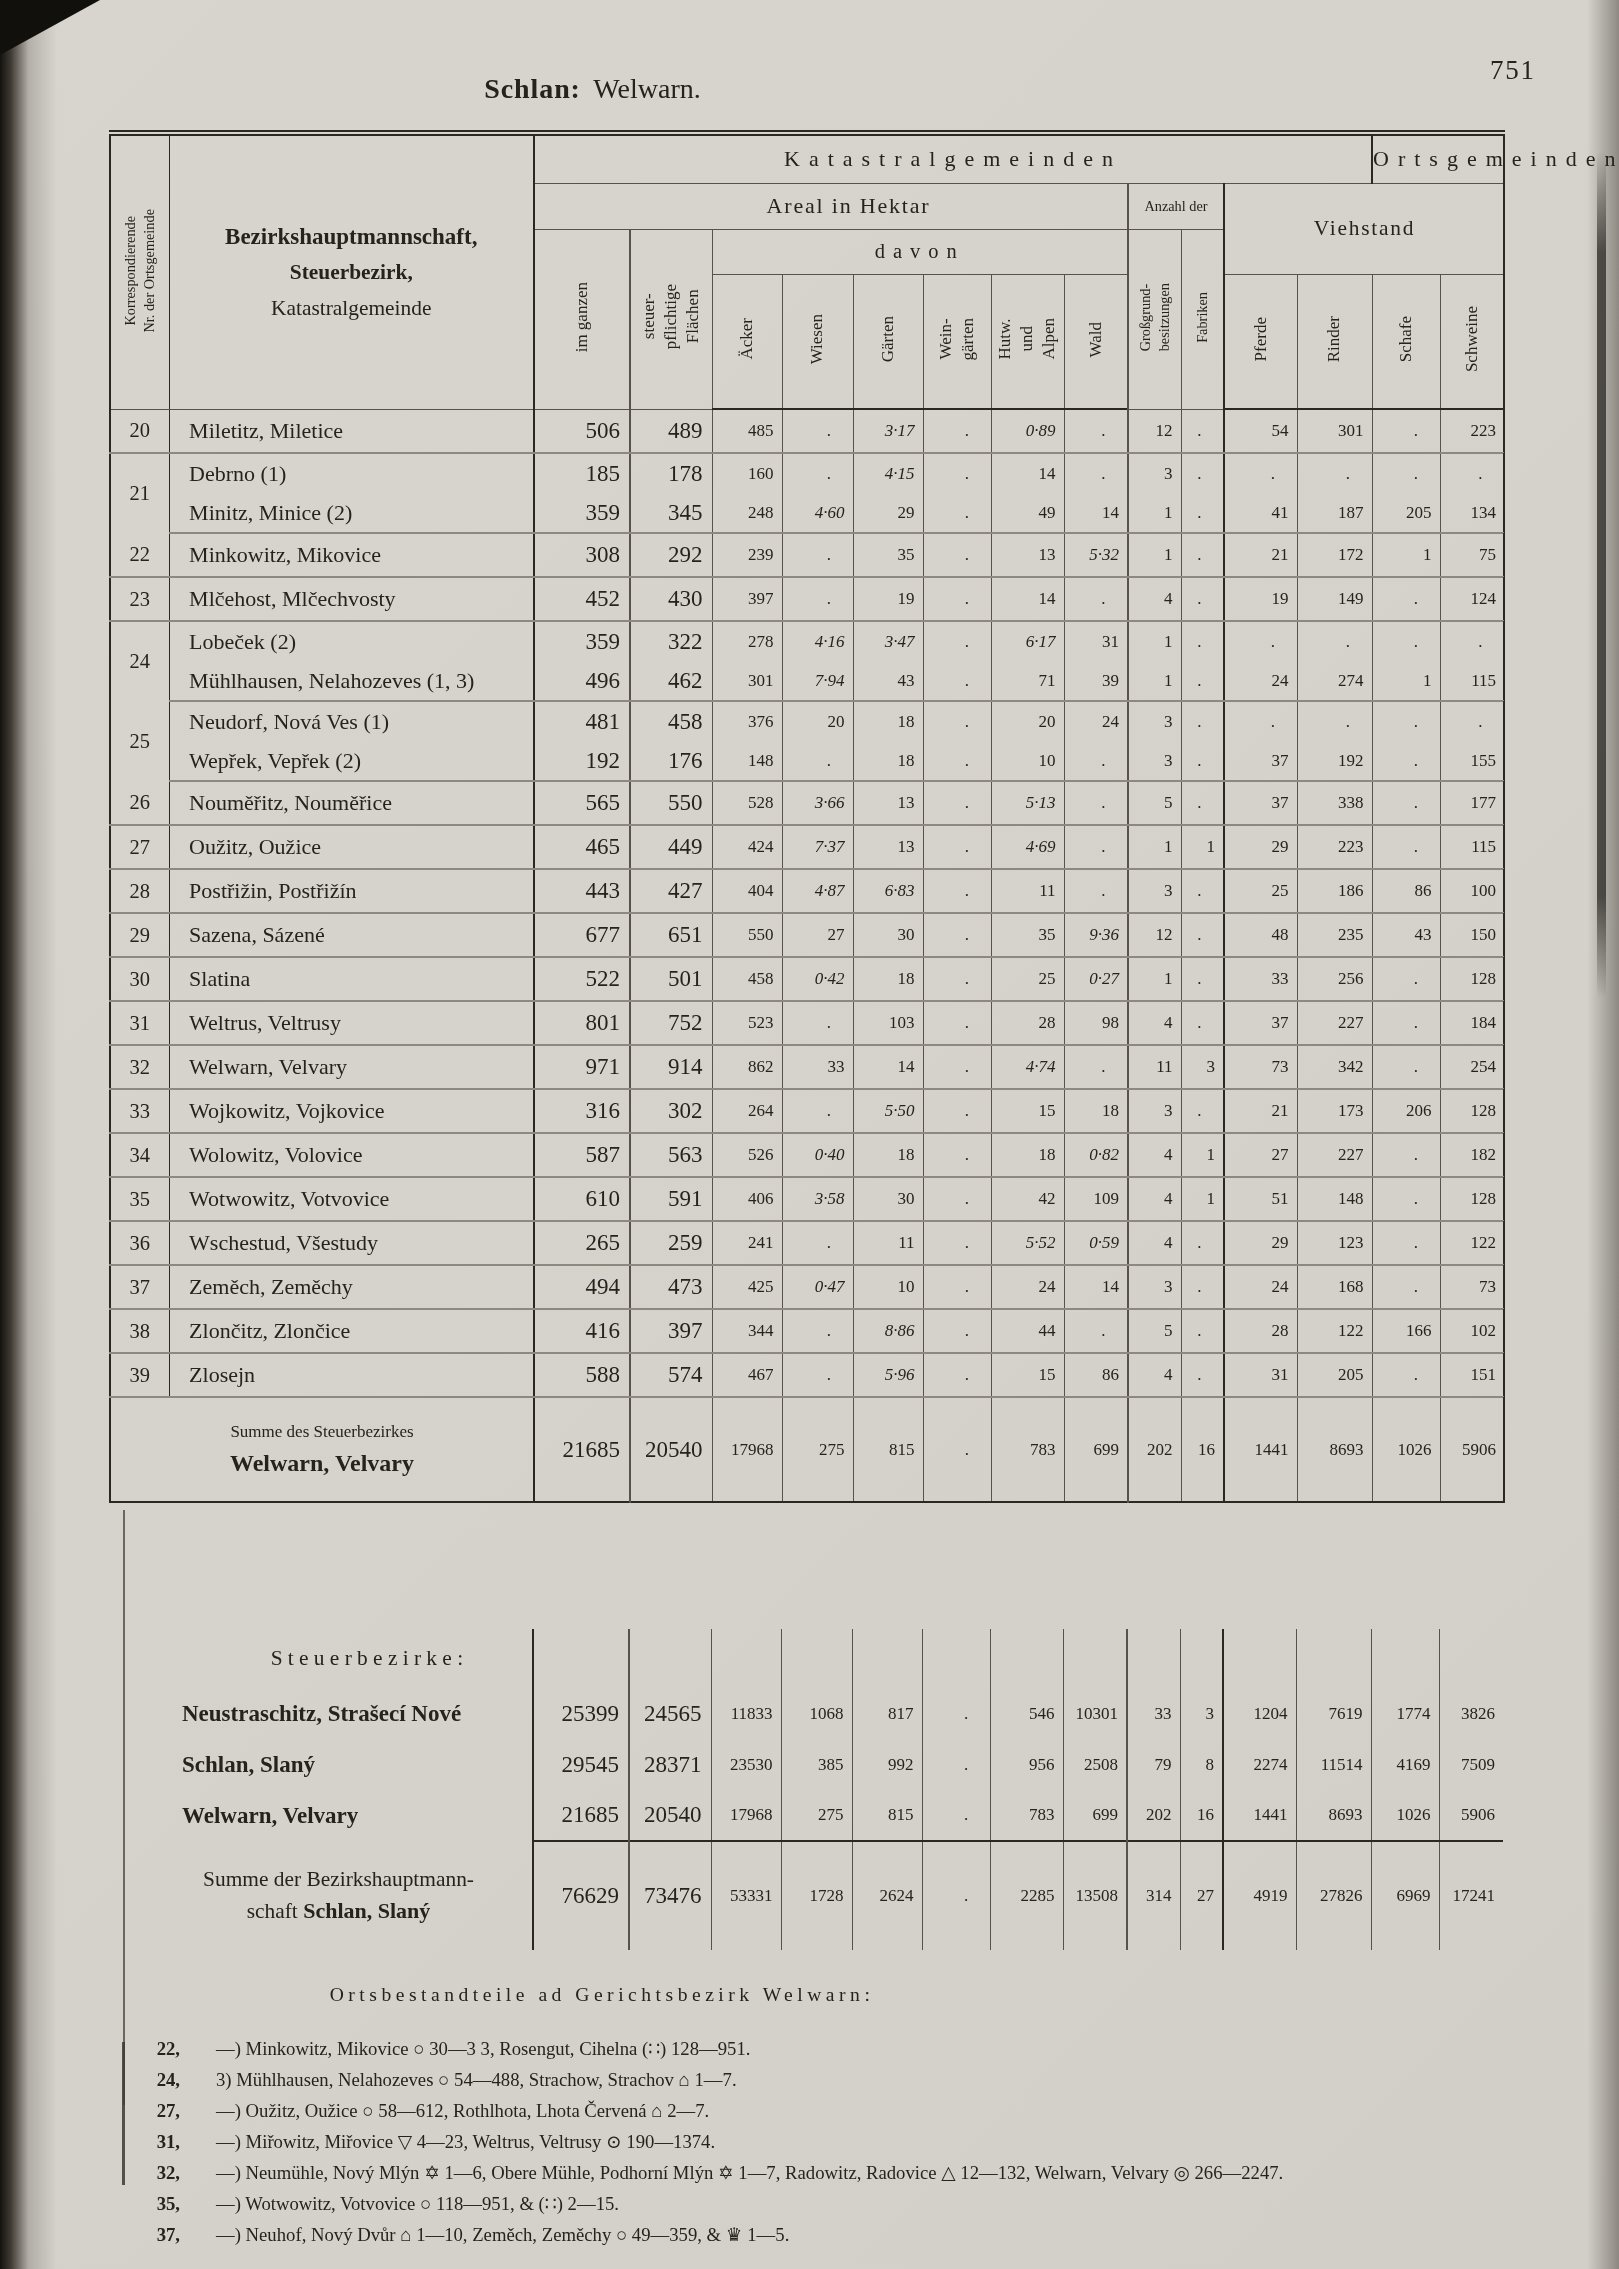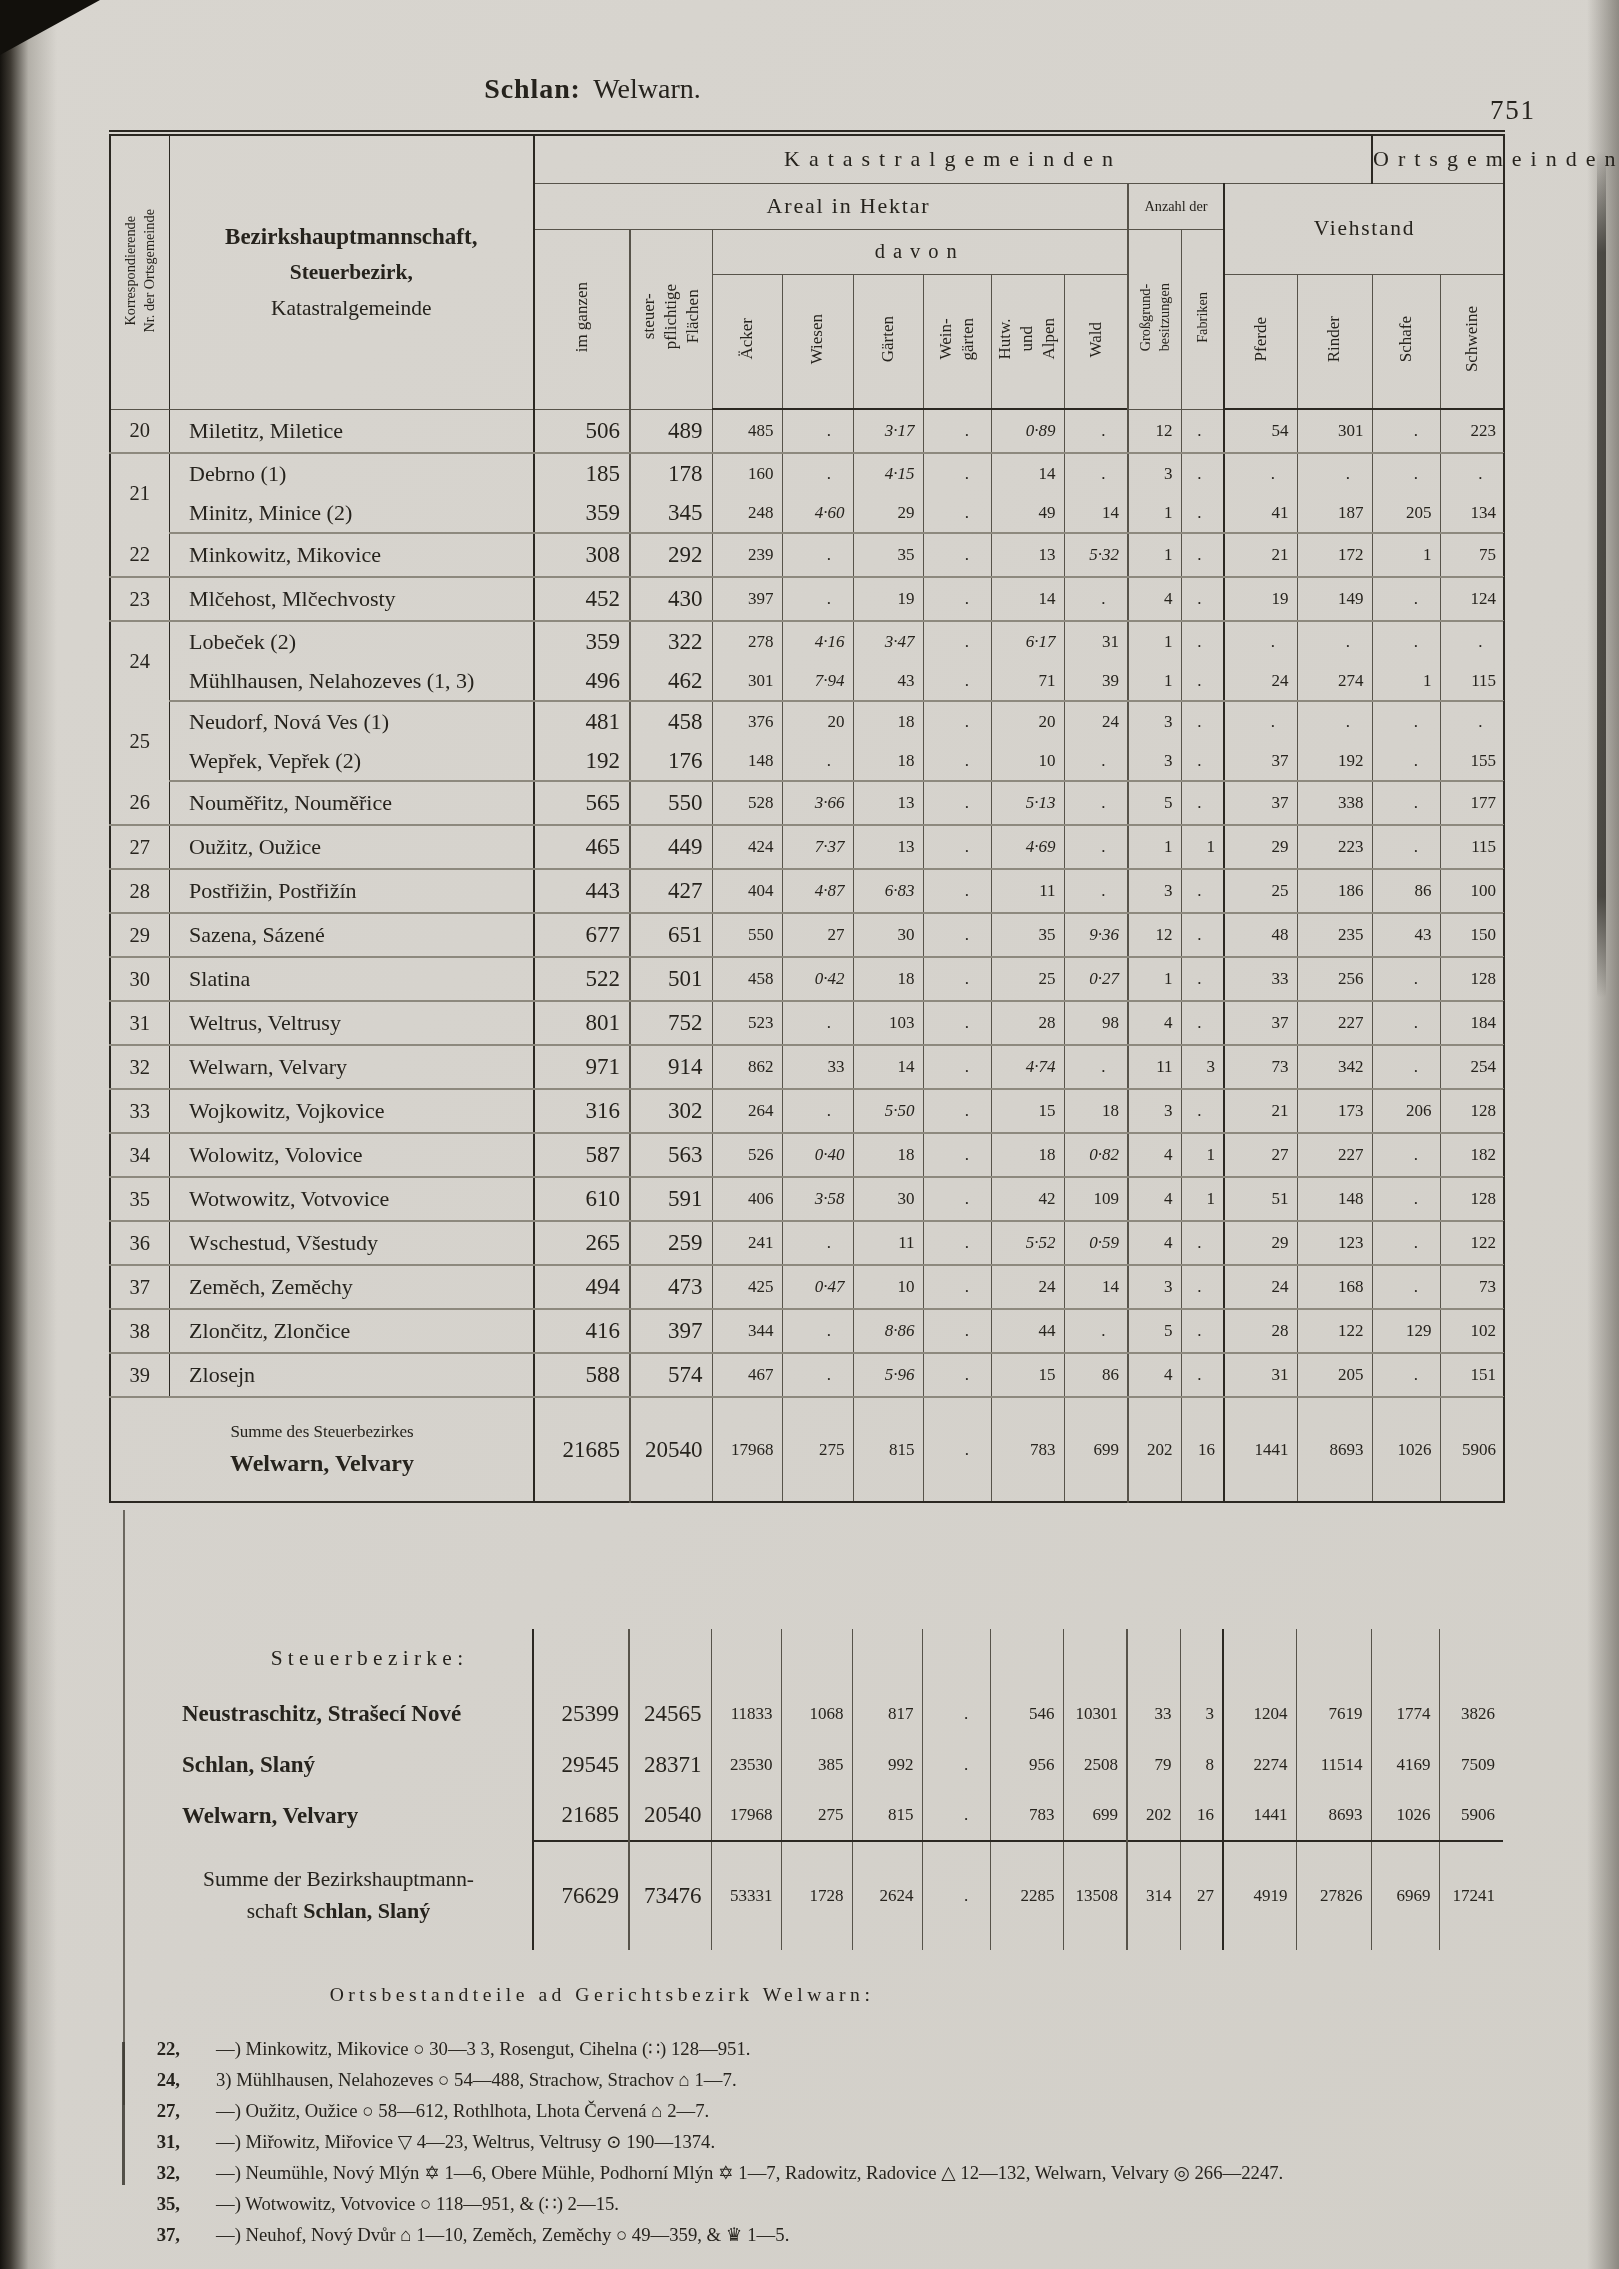--- a/index.html
+++ b/index.html
@@ -10,21 +10,21 @@
   .page{position:relative;width:1619px;height:2270px;background:linear-gradient(135deg,#d8d5cf 0%,#d5d2cc 55%,#d2cfc8 100%);overflow:hidden;}
 
   
   .edge-left{position:absolute;left:0;top:0;width:57px;height:100%;background:linear-gradient(90deg,#14120e 0,#3e3a33 10.7px,rgba(110,106,96,.35) 28.5px,rgba(110,106,96,0) 57px);}
   .corner-tl{position:absolute;left:0;top:0;width:100px;height:55px;background:#12100c;clip-path:polygon(0 0,100% 0,0 100%);}
   .edge-right{position:absolute;right:0;top:0;width:32px;height:100%;background:linear-gradient(270deg,rgba(70,66,58,.5),rgba(70,66,58,0));}
   .streak-right{position:absolute;left:1597px;top:151px;width:9px;height:847px;border-radius:4.5px;background:linear-gradient(180deg,rgba(40,38,33,0),rgba(40,38,33,.75) 12%,rgba(40,38,33,.75) 88%,rgba(40,38,33,0));}
   .left-rule{position:absolute;left:123px;top:1510px;width:1.8px;height:595px;background:rgba(80,76,67,.8);}
   .fn-bracket{position:absolute;left:122px;top:2042px;width:2.7px;height:143px;background:rgba(60,57,49,.85);}
 
-  .page-number{position:absolute;left:1490px;top:55px;font-size:27px;letter-spacing:1.8px;margin-top:40px;}
+  .page-number{position:absolute;left:1490px;top:55px;font-size:27px;letter-spacing:1.8px;}
   .page-title{position:absolute;left:0;top:73px;width:1185px;text-align:center;font-size:28px;}
   .pt-bold{font-weight:bold;margin-right:12.5px;letter-spacing:0.9px;}
 
   
   table.main-tbl{position:absolute;left:109px;top:130px;width:1394px;border-collapse:collapse;table-layout:fixed;
     border:2.7px solid var(--line-dark);border-top:6.2px double var(--line-dark);}
   table.recap{position:absolute;left:109px;top:1629px;width:1394px;border-collapse:collapse;table-layout:fixed;}
   th,td{padding:0;vertical-align:middle;}
   th{font-weight:normal;border-bottom:0.9px solid var(--line-mid);}
   .hr1 th{height:50px;}
@@ -548,21 +548,21 @@
           <td class="bl-thin num-sm">344</td>
           <td class="bl-thin num-sm dot">.</td>
           <td class="bl-thin num-sm ital">8·86</td>
           <td class="bl-thin num-sm dot">.</td>
           <td class="bl-thin num-sm">44</td>
           <td class="bl-thin num-sm dot">.</td>
           <td class="bl-dbl num-sm">5</td>
           <td class="bl-thin num-sm dot">.</td>
           <td class="bl-bold num-sm">28</td>
           <td class="bl-thin num-sm">122</td>
-          <td class="bl-thin num-sm">129</td>
+          <td class="bl-thin num-sm">166</td>
           <td class="bl-thin num-sm">102</td>
         </tr>
         <tr class="single">
           <td class="cell-nr" rowspan="1">39</td>
           <td class="cell-name">Zlosejn</td>
           <td class="bl-bold num-lg">588</td>
           <td class="bl-dbl num-lg">574</td>
           <td class="bl-thin num-sm">467</td>
           <td class="bl-thin num-sm dot">.</td>
           <td class="bl-thin num-sm ital">5·96</td>

